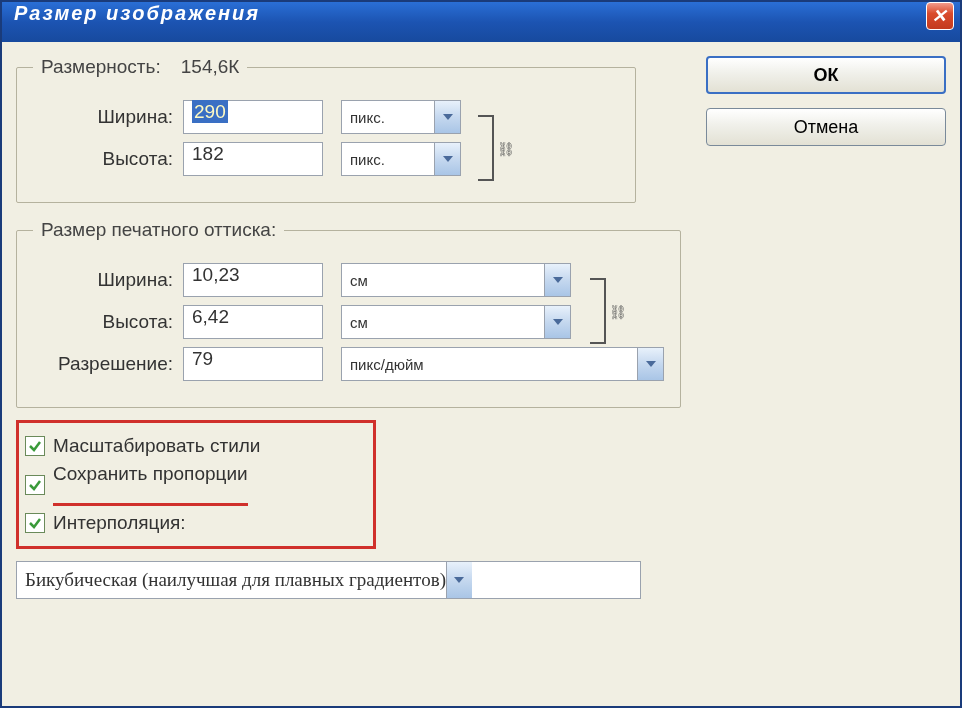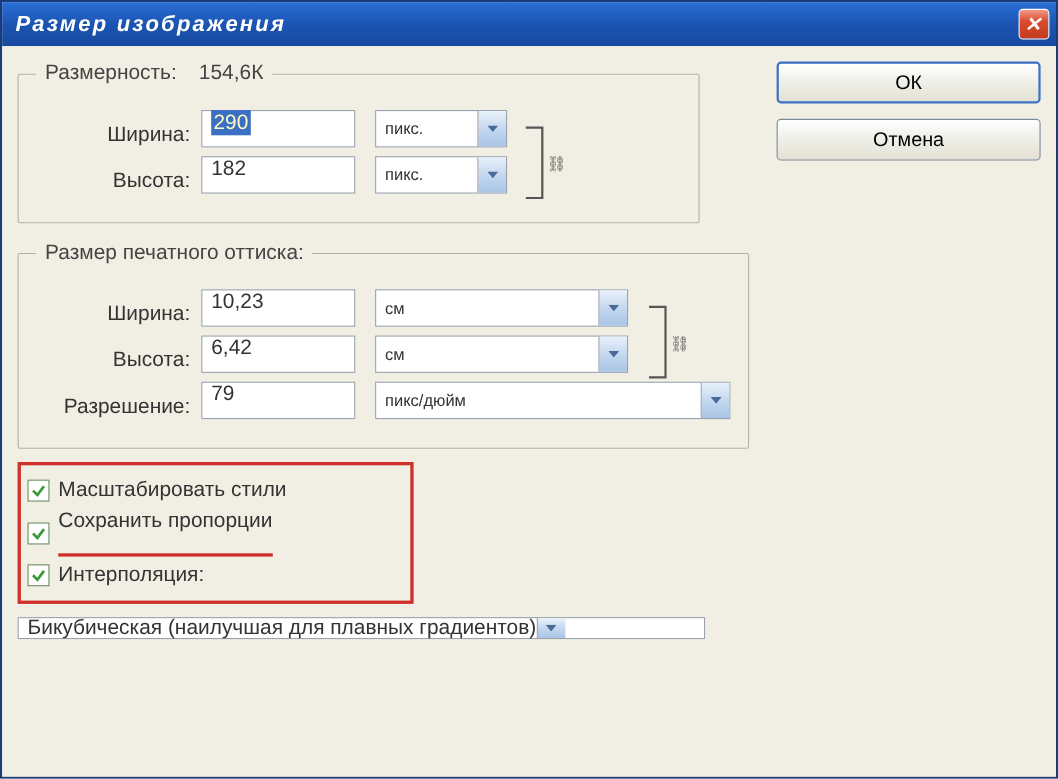--- a/index.html
+++ b/index.html
@@ -19,21 +19,20 @@
     height: 708px;
     border: 2px solid #1a3b7a;
     background: #ece9d8;
     display: flex;
     flex-direction: column;
   }
   .titlebar {
     height: 40px;
     background: linear-gradient(to bottom, #2a6fd6 0%, #1c54b2 50%, #174a9e 100%);
     display: flex;
-    align-items: center;
     justify-content: space-between;
     padding: 0 6px 0 12px;
     color: #fff;
     font-weight: bold;
     font-style: italic;
     letter-spacing: 2px;
     font-size: 20px;
   }
   .close-btn {
     width: 28px;
@@ -75,36 +74,37 @@
     border-radius: 4px;
     font-size: 18px;
     color: #000;
     display: flex;
     align-items: center;
     justify-content: center;
     cursor: pointer;
   }
   .btn.primary {
     border: 2px solid #3a6fc4;
+    font-weight: bold;
   }
   fieldset {
     border: 1px solid #b5b29e;
     border-radius: 2px;
     margin: 0 0 16px 0;
     padding: 14px 16px 18px 16px;
     position: relative;
   }
   legend {
     padding: 0 8px;
     font-size: 19px;
     color: #444;
   }
   .row {
     display: flex;
-    align-items: flex-end;
+    align-items: center;
     margin: 8px 0;
     position: relative;
   }
   .label {
     width: 150px;
     text-align: right;
     padding-right: 10px;
     font-size: 19px;
     color: #333;
   }
@@ -179,30 +179,31 @@
     cursor: pointer;
   }
   .cb svg { display: block; }
   .underline-red {
     border-bottom: 3px solid #d0302b;
     padding-bottom: 18px;
   }
 
   .interp-dd {
     width: 625px;
-    height: 20px;
+    height: 38px;
     border: 1px solid #9aa2ae;
     background: #fff;
     display: flex;
     align-items: center;
     padding: 0 0 0 8px;
     font-size: 19px;
     color: #333;
     cursor: pointer;
     margin-top: 2px;
+    font-family: Liberation Serif, serif;
   }
 
   .dim-legend {
     display: flex;
     gap: 20px;
   }
   .bracket-group {
     position: absolute;
     pointer-events: none;
   }

